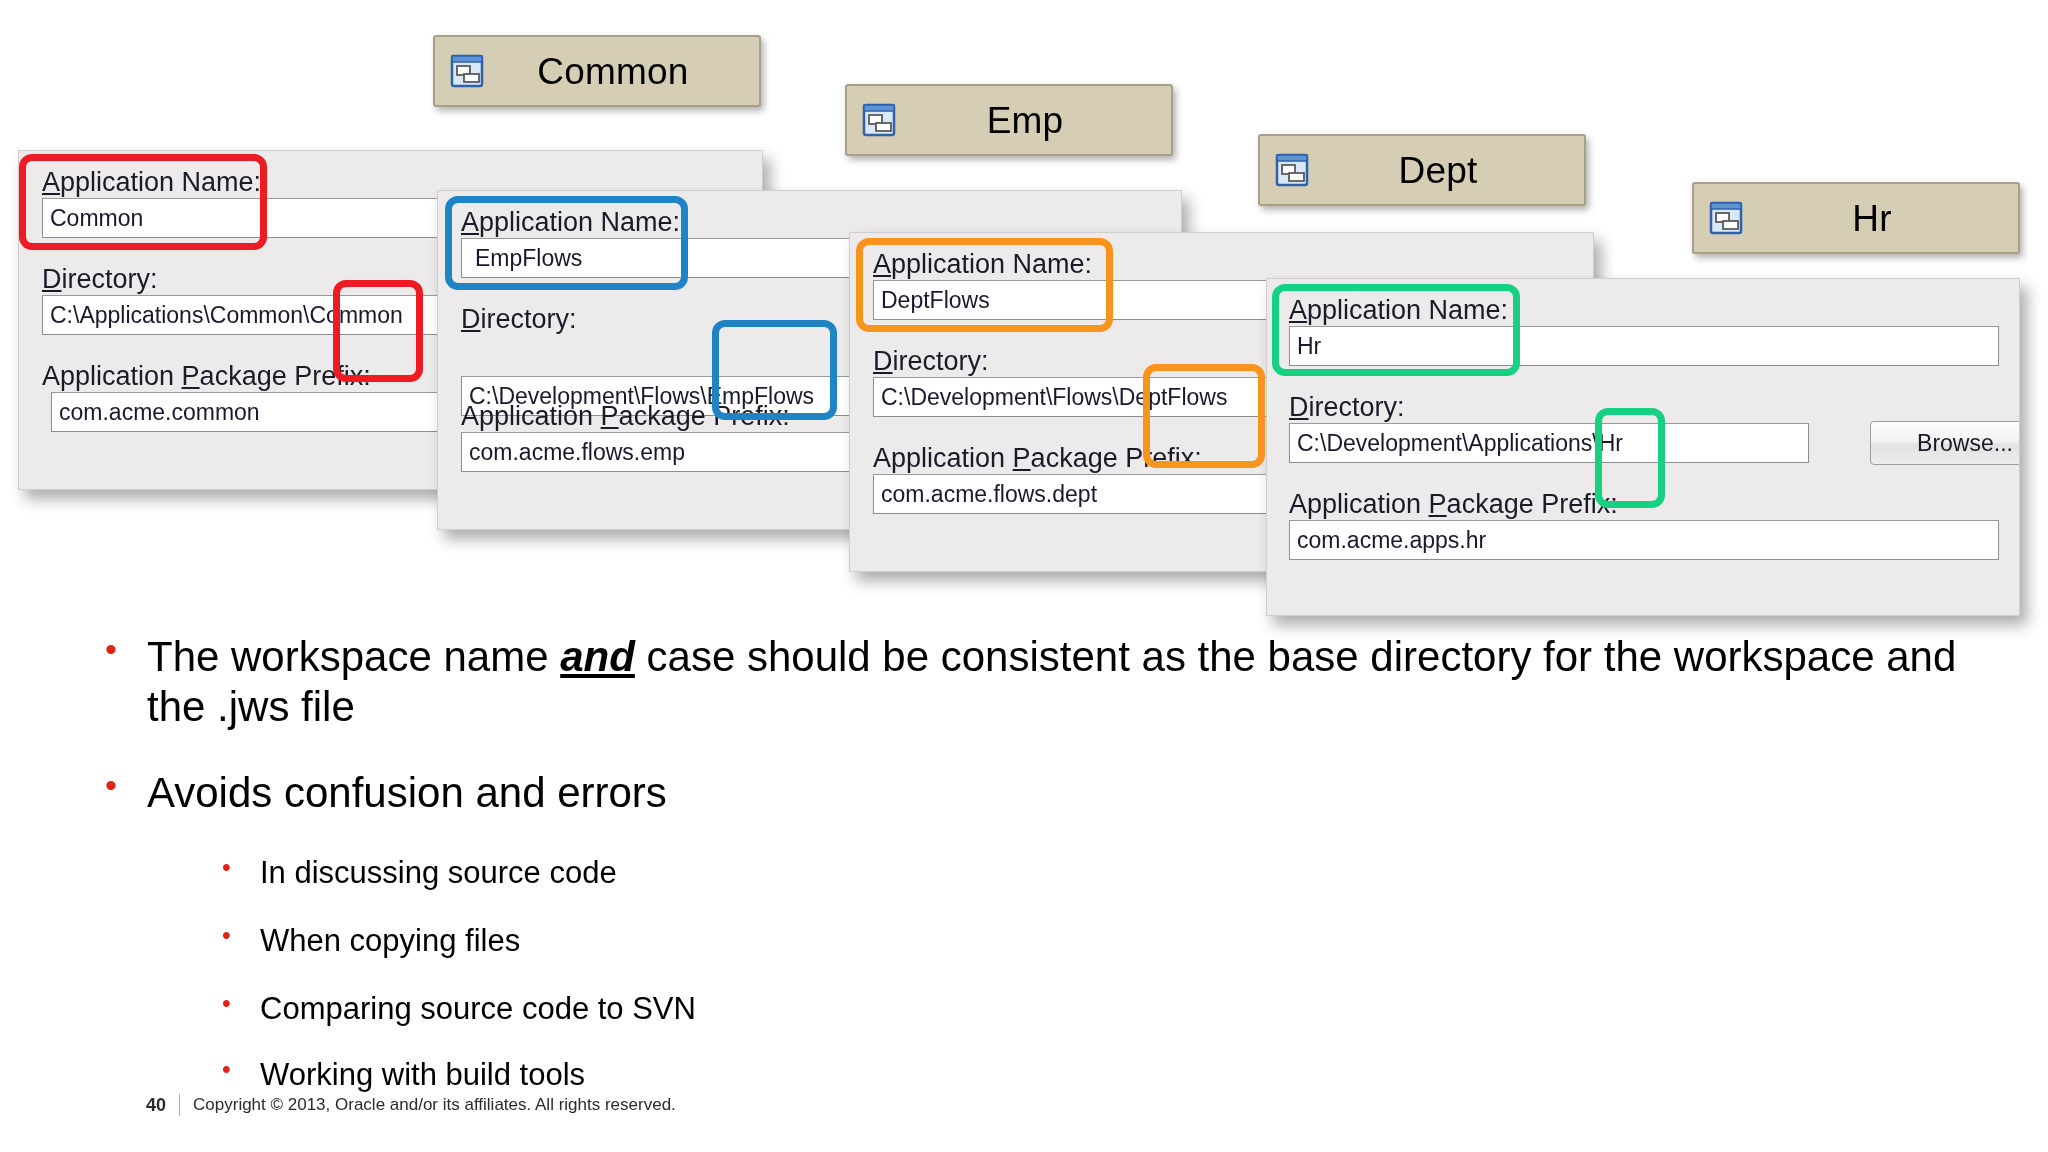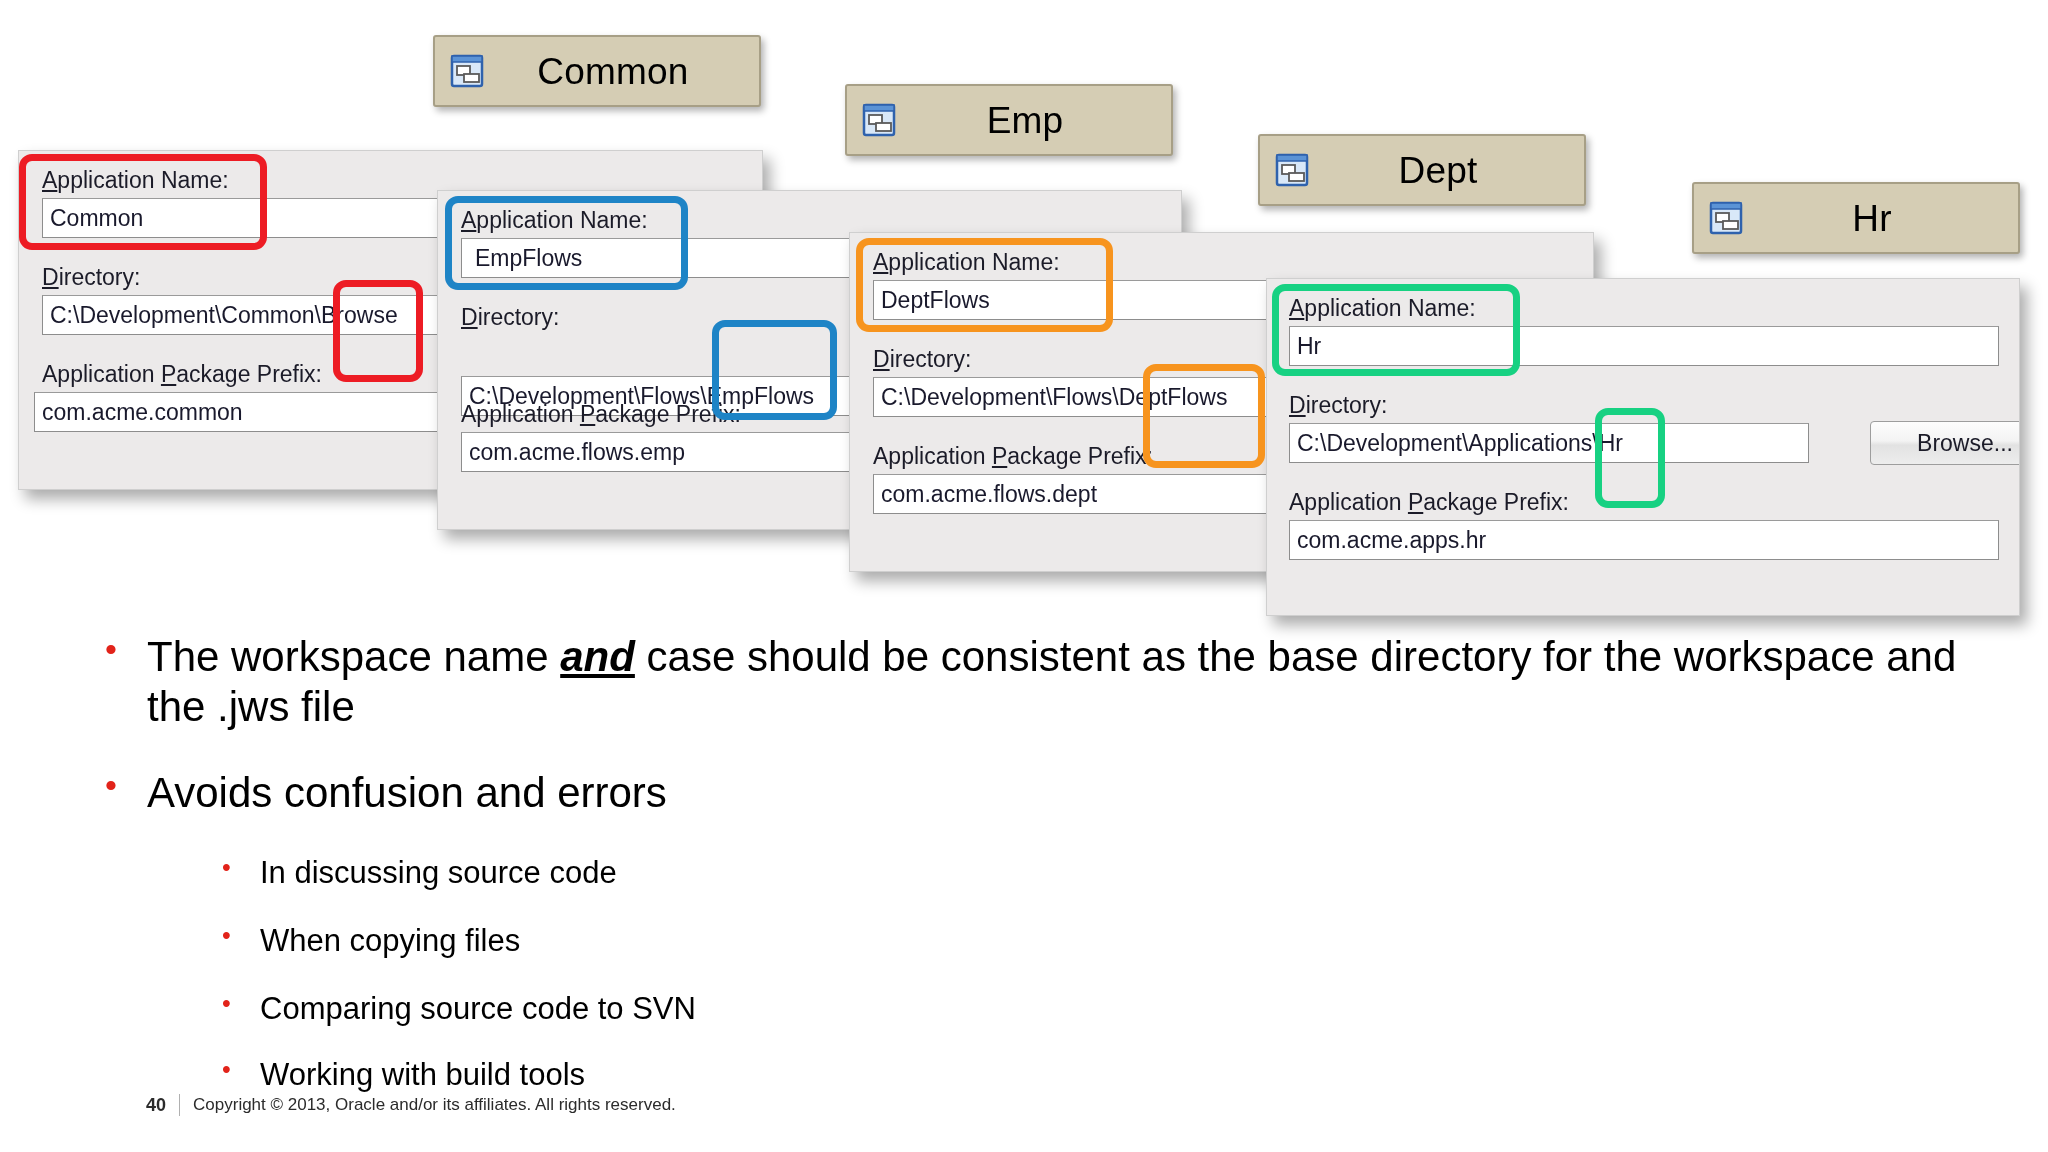--- a/index.html
+++ b/index.html
@@ -47,21 +47,21 @@
   
   .dlg {
     position: absolute;
     background: #eceaea;
     border: 1px solid #cfcfcf;
     box-shadow: 7px 9px 14px rgba(0,0,0,0.33);
     overflow: hidden;
   }
   .flabel {
     position: absolute;
-    font-size: 23px;
+    font-size: 27px;
     color: #1b1b28;
     white-space: nowrap;
     line-height: 1;
   }
   .flabel u { text-decoration: underline; }
   .finput {
     position: absolute;
     background: #ffffff;
     border: 1px solid #8d8d8d;
     border-top-color: #9a9a9a;
@@ -137,24 +137,24 @@
 </head>
 <body>
 
 <div id="slide">
 
   <div class="dlg" style="left:18px; top:150px; width:745px; height:340px;">
     <div class="flabel" style="left:23px; top:18px;"><u>A</u><span></span>pplication Name:</div>
     <div class="finput" style="left:23px; top:47px; width:740px; height:40px;">Common</div>
 
     <div class="flabel" style="left:23px; top:115px;"><u>D</u>irectory:</div>
-    <div class="finput" style="left:23px; top:144px; width:740px; height:40px;">C:\Development\Common\Browse</div>
+    <div class="finput" style="left:23px; top:144px; width:740px; height:40px;">C:\Applications\Common\Common</div>
 
     <div class="flabel" style="left:23px; top:212px;">Application <u>P</u>ackage Prefix:</div>
-    <div class="finput" style="left:15px; top:241px; width:740px; height:40px;">com.acme.common</div>
+    <div class="finput" style="left:32px; top:241px; width:740px; height:40px;">com.acme.common</div>
   </div>
 
   <div class="dlg" style="left:437px; top:190px; width:745px; height:340px;">
     <div class="flabel" style="left:23px; top:18px;"><u>A</u>pplication Name:</div>
     <div class="finput" style="left:23px; top:47px; width:740px; height:40px;padding-left:13px;">EmpFlows</div>
 
     <div class="flabel" style="left:23px; top:115px;"><u>D</u>irectory:</div>
     <div class="finput" style="left:23px; top:144px; width:740px; height:40px;margin-top:41px;">C:\Development\Flows\EmpFlows</div>
 
     <div class="flabel" style="left:23px; top:212px;">Application <u>P</u>ackage Prefix:</div>

